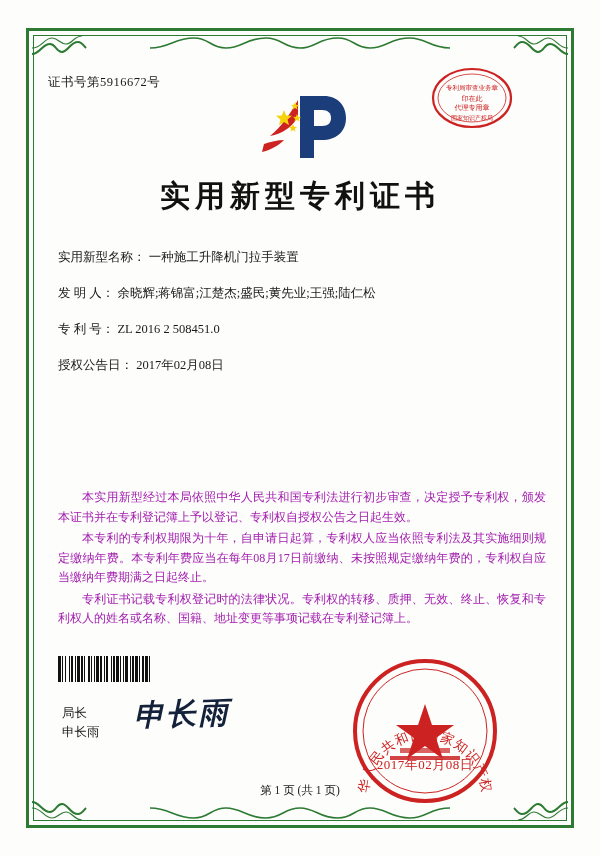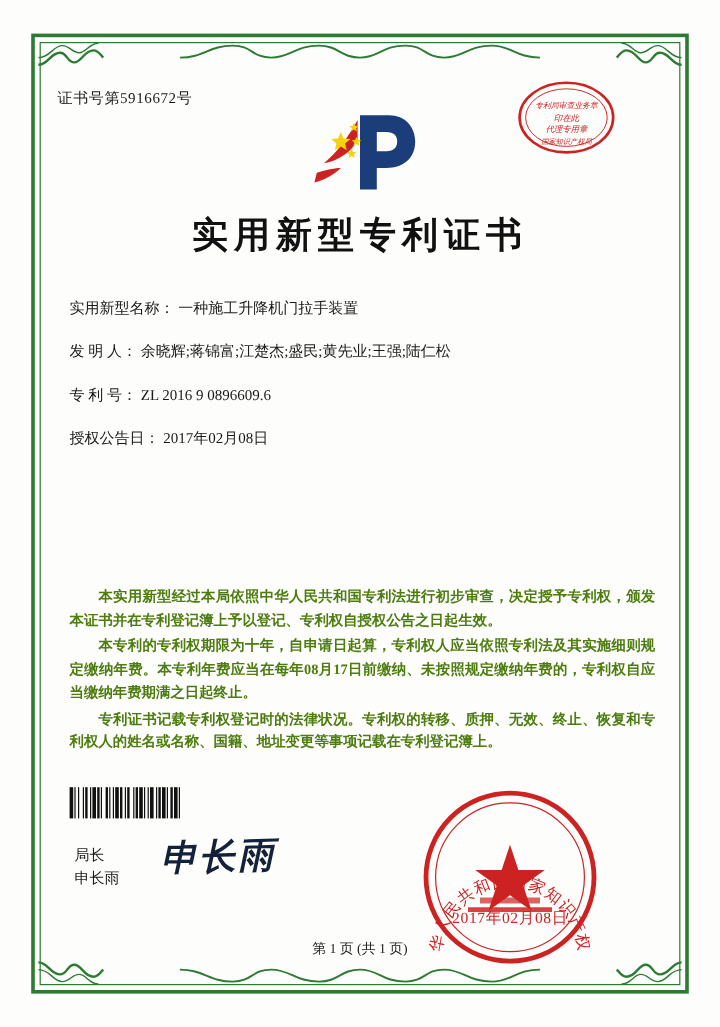--- a/index.html
+++ b/index.html
@@ -122,22 +122,21 @@
   }
 
   .body-text {
     position: absolute;
     left: 10px;
     right: 6px;
     top: 432px;
     font-size: 12px;
     line-height: 19.5px;
     text-align: justify;
-    color: #4d7c0f;
-    font-weight: bold;
+    color: #a21caf;
   }
   .body-text p {
     margin: 0 0 2px 0;
     text-indent: 24px;
   }
 
   
   .barcode {
     position: absolute;
     left: 10px;
@@ -170,21 +169,20 @@
     transform: rotate(-2deg);
   }
 
   
   .seal-small {
     position: absolute;
     right: 38px;
     top: 10px;
     width: 84px;
     height: 64px;
-    font-style: italic;
   }
   .seal-big {
     position: absolute;
     right: 52px;
     top: 600px;
     width: 150px;
     height: 150px;
   }
   .seal-date {
     position: absolute;
@@ -291,21 +289,21 @@
       <div class="field">
         <span class="lbl">实用新型名称：</span>
         <span class="val">一种施工升降机门拉手装置</span>
       </div>
       <div class="field">
         <span class="lbl">发 明 人：</span>
         <span class="val">余晓辉;蒋锦富;江楚杰;盛民;黄先业;王强;陆仁松</span>
       </div>
       <div class="field">
         <span class="lbl">专 利 号：</span>
-        <span class="val">ZL 2016 9 0896609.6</span>
+        <span class="val">ZL 2016 2 508451.0</span>
       </div>
       <div class="field">
         <span class="lbl">授权公告日：</span>
         <span class="val">2017年02月08日</span>
       </div>
     </div>
 
     <div class="body-text">
       <p>本实用新型经过本局依照中华人民共和国专利法进行初步审查，决定授予专利权，颁发本证书并在专利登记簿上予以登记、专利权自授权公告之日起生效。</p>
       <p>本专利的专利权期限为十年，自申请日起算，专利权人应当依照专利法及其实施细则规定缴纳年费。本专利年费应当在每年08月17日前缴纳、未按照规定缴纳年费的，专利权自应当缴纳年费期满之日起终止。</p>

